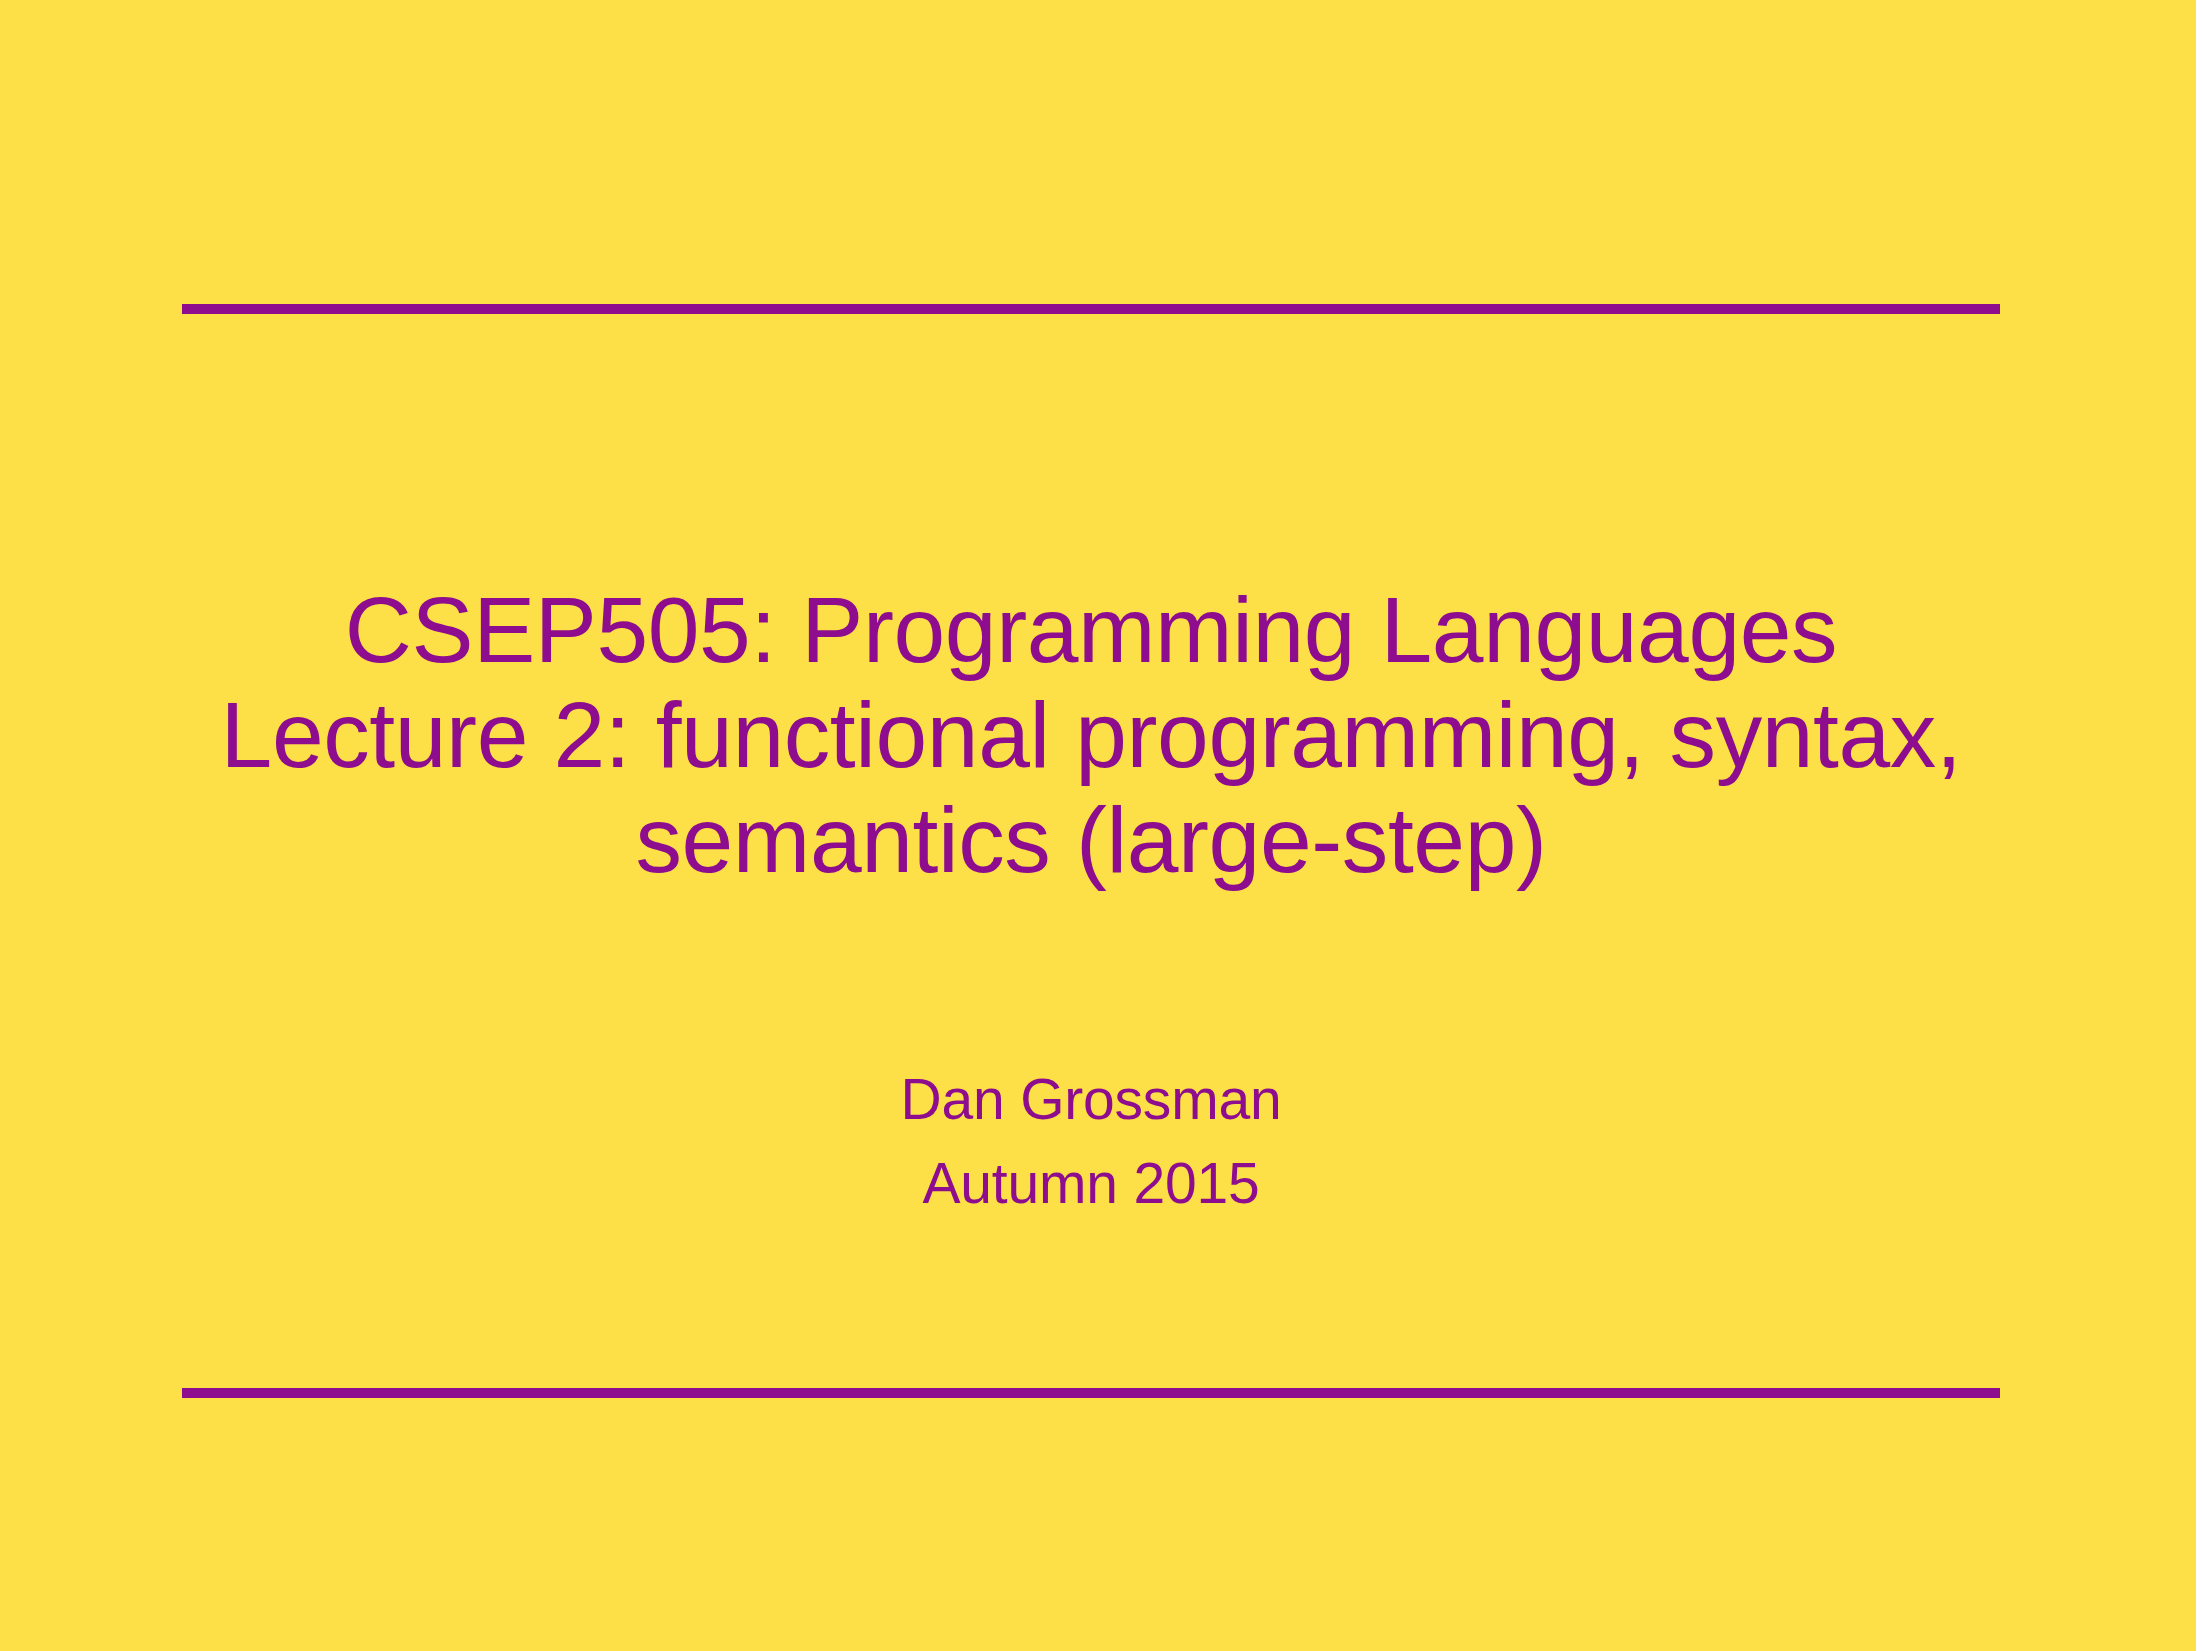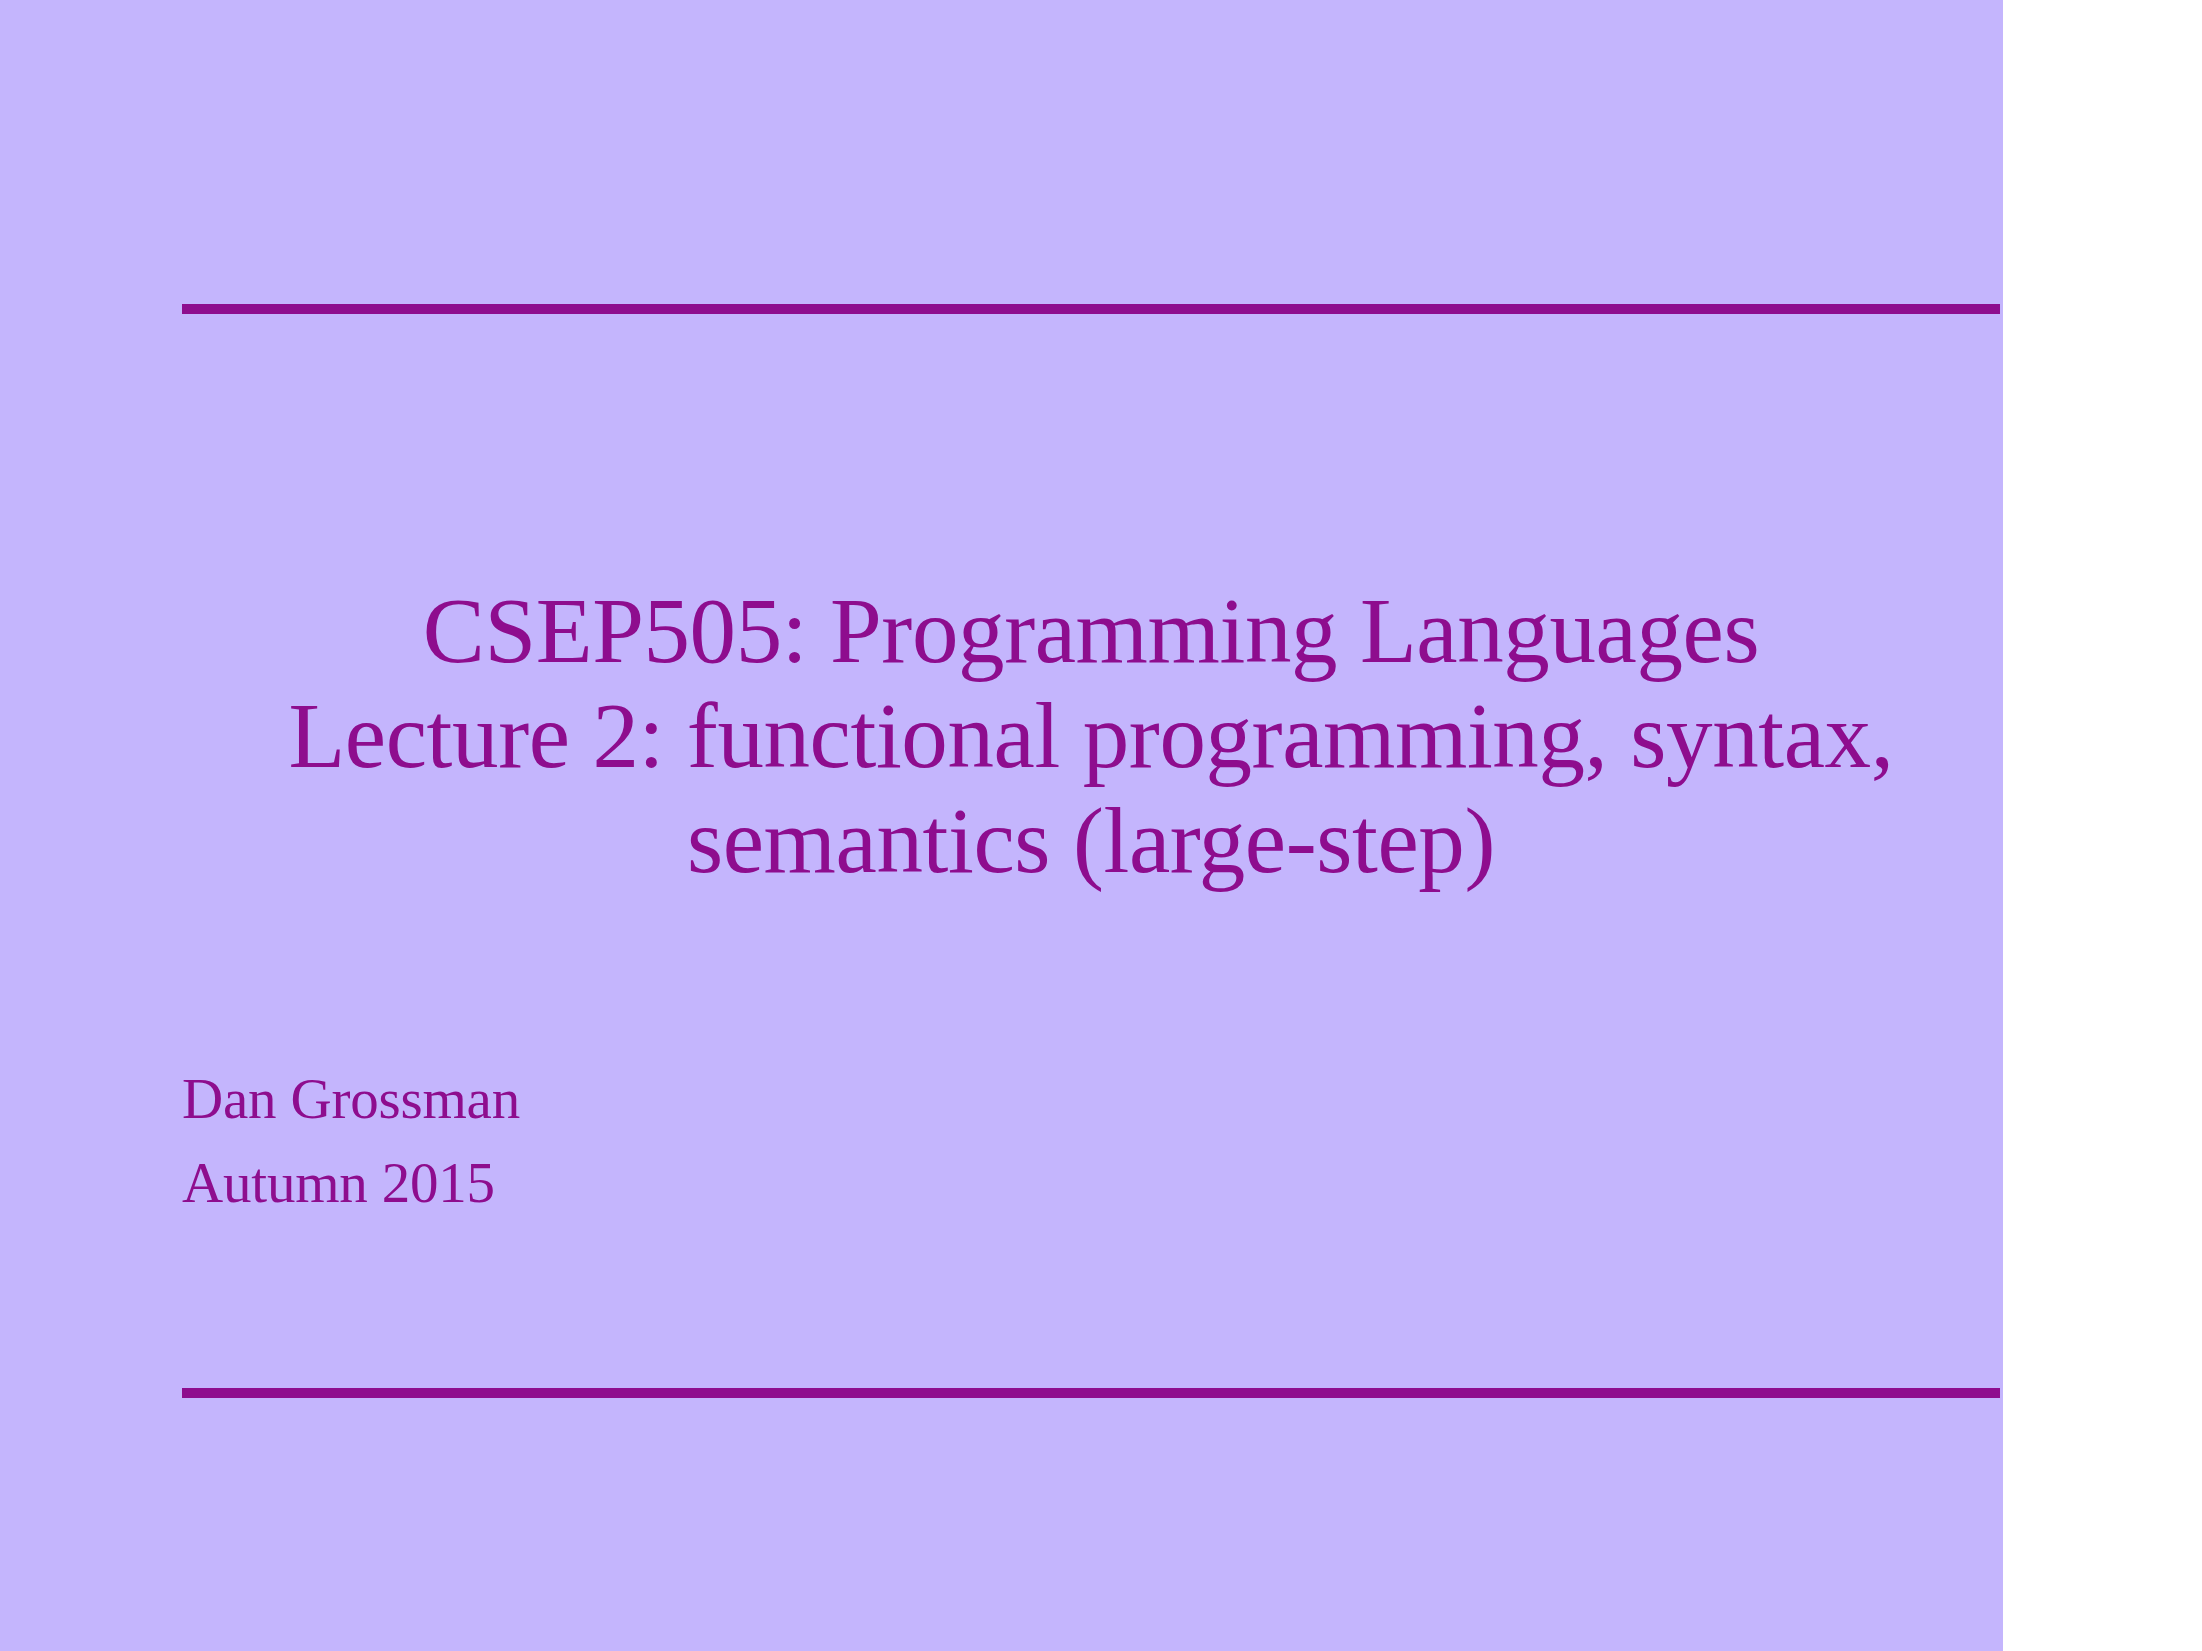--- a/index.html
+++ b/index.html
@@ -4,25 +4,25 @@
 <title>Lecture Title Slide</title>
 <style>
   html, body {
     margin: 0;
     padding: 0;
     background: #ffffff;
   }
 
   #slide {
     position: relative;
-    width: 2003px;
+    width: 2196px;
     height: 1652px;
-    background: #c4b5fd;
+    background: #fde047;
     overflow: hidden;
-    font-family: Liberation Serif, serif;
+    font-family: Liberation Sans, sans-serif;
     -webkit-font-smoothing: antialiased;
   }
 
   
   .rule {
     position: absolute;
     left: 182px;
     width: 1818px;
     height: 9.5px;
     background: #8E0D8E;
@@ -45,21 +45,21 @@
     white-space: nowrap;
   }
   #title-block .tline { display: block; }
 
   
   #subtitle-block {
     position: absolute;
     left: 182px;
     width: 1818px;
     top: 1057px;
-    text-align: left;
+    text-align: center;
     color: #8E0D8E;
     font-size: 57px;
     line-height: 84px;
     font-weight: 400;
     letter-spacing: -0.2px;
     white-space: nowrap;
   }
   #subtitle-block .sline { display: block; }
 </style>
 </head>

